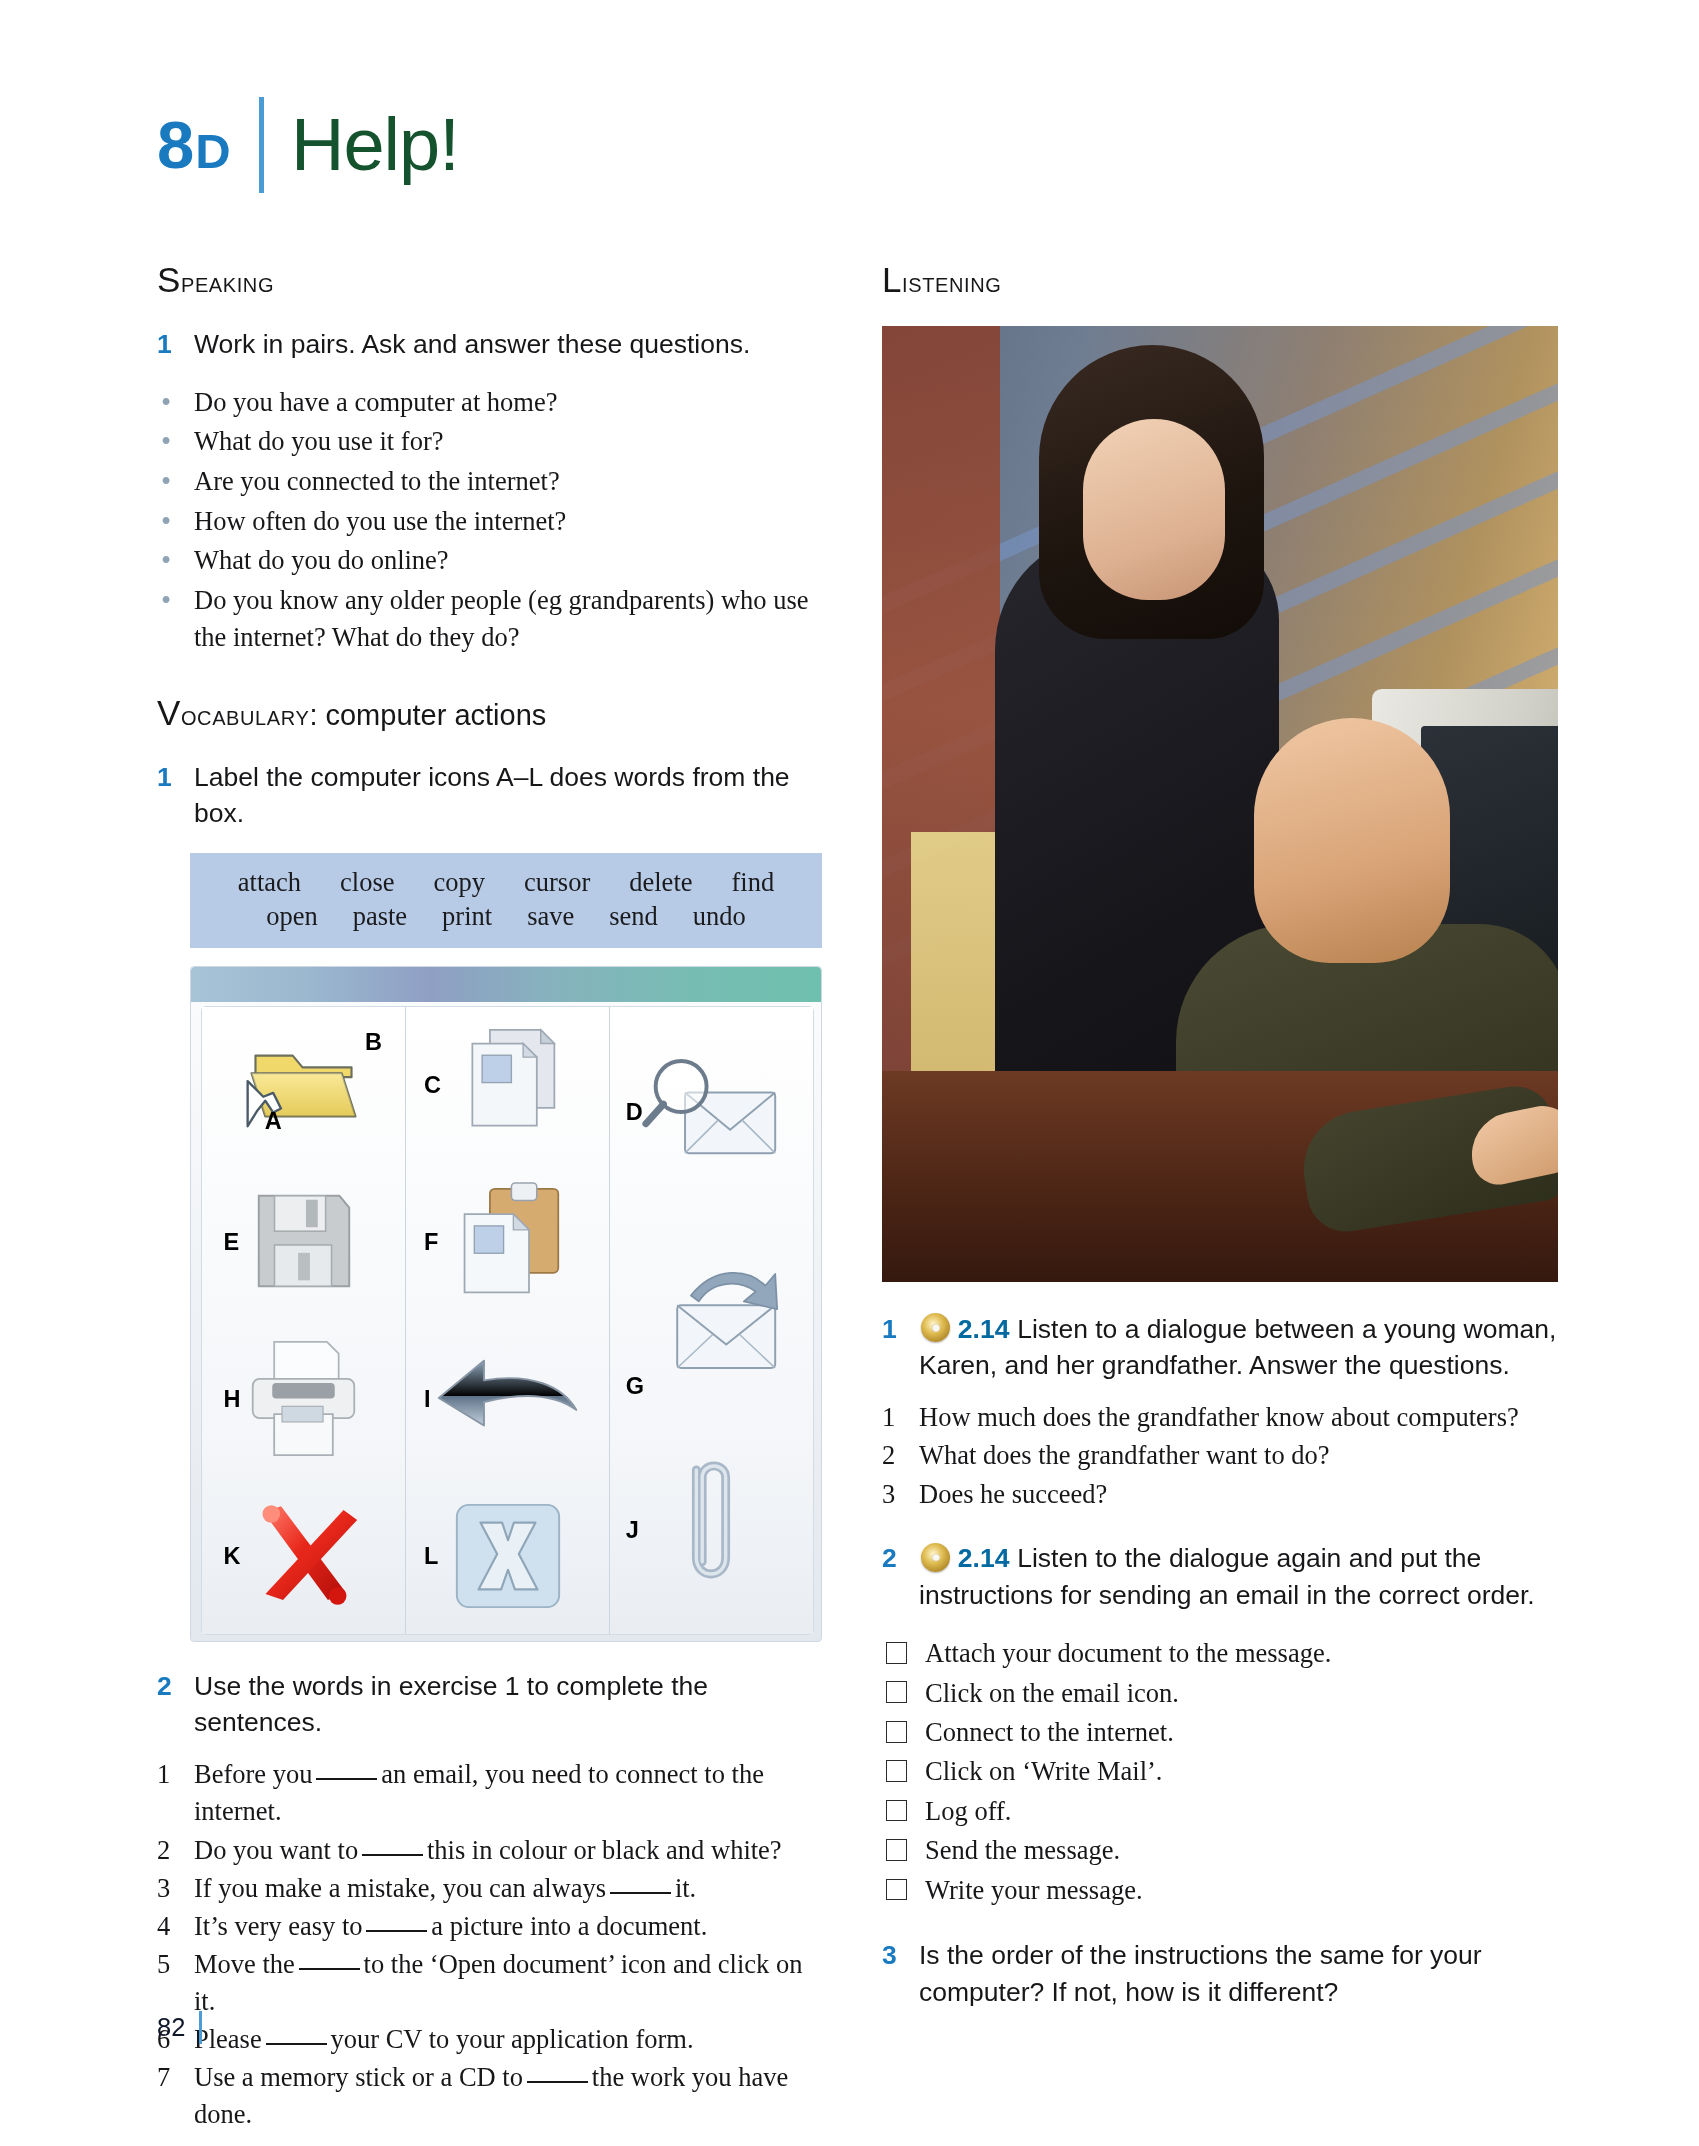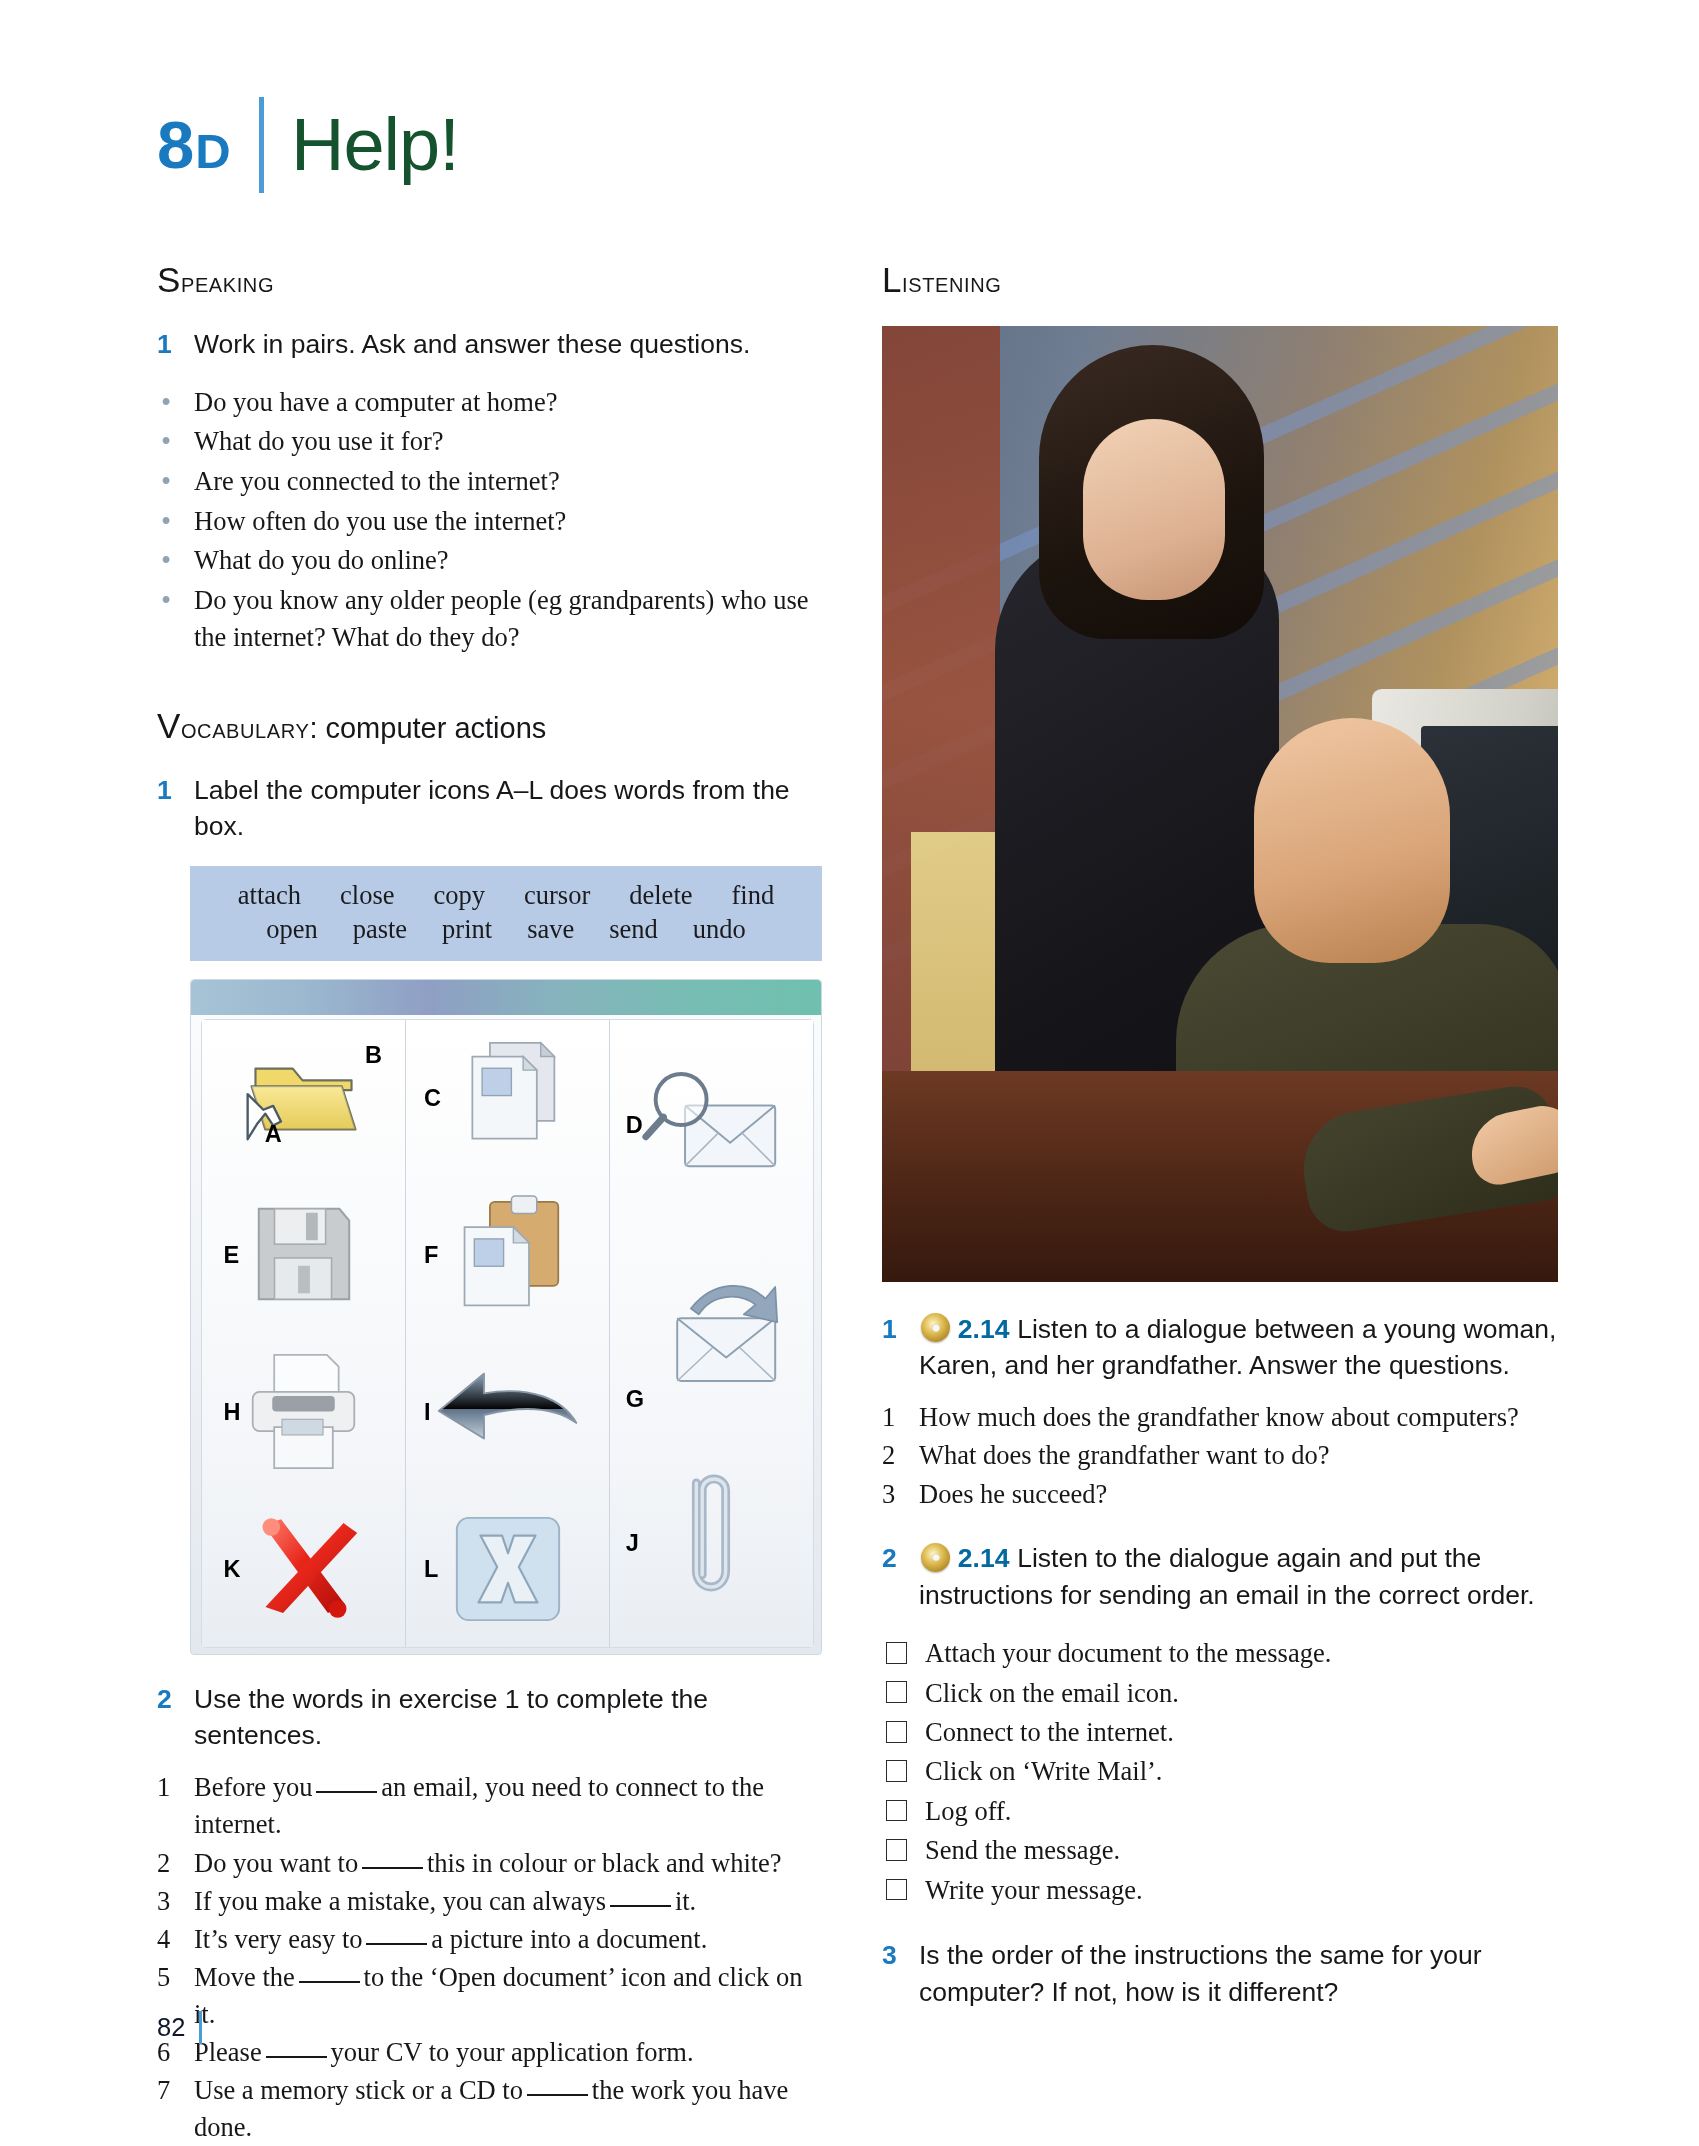--- a/index.html
+++ b/index.html
@@ -294,21 +294,21 @@
       <div class="bullet-item">
         <span class="bullet-dot">•</span>
         <span class="bullet-text">What do you do online?</span>
       </div>
       <div class="bullet-item">
         <span class="bullet-dot">•</span>
         <span class="bullet-text">Do you know any older people (eg grandparents) who use the internet? What do they do?</span>
       </div>
     </div>
 
-    <div class="sec-head" style="margin-top:49px">
+    <div class="sec-head" style="margin-top:36px">
       <span class="cap">V</span><span class="rest">OCABULARY</span><span class="tail">: computer actions</span>
     </div>
 
     <div class="ex-row">
       <div class="ex-num">1</div>
       <div class="ex-text">Label the computer icons A–L does words from the box.</div>
     </div>
 
     <div class="word-box">
       <div class="word-row">

